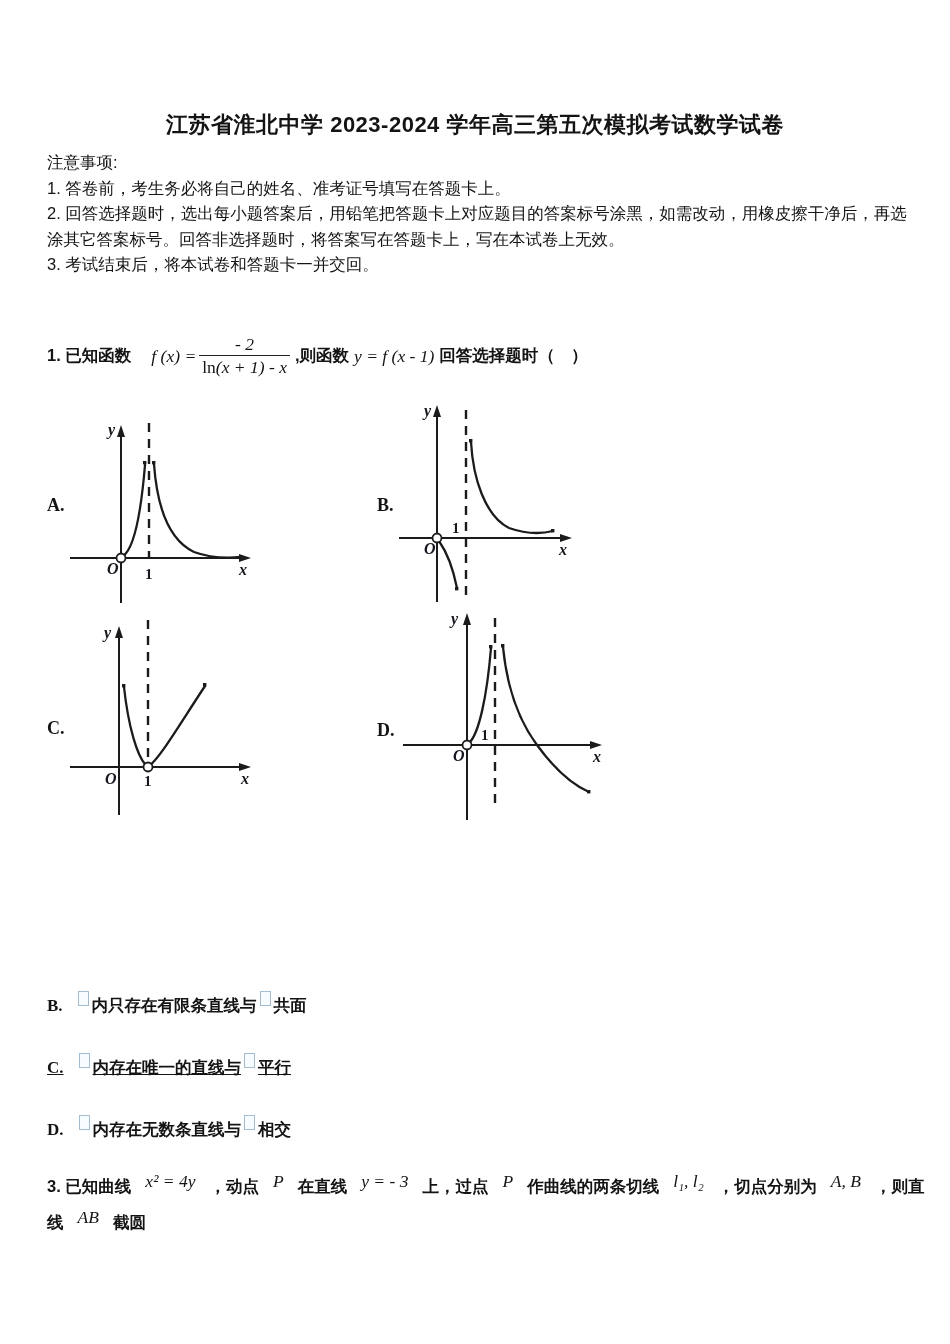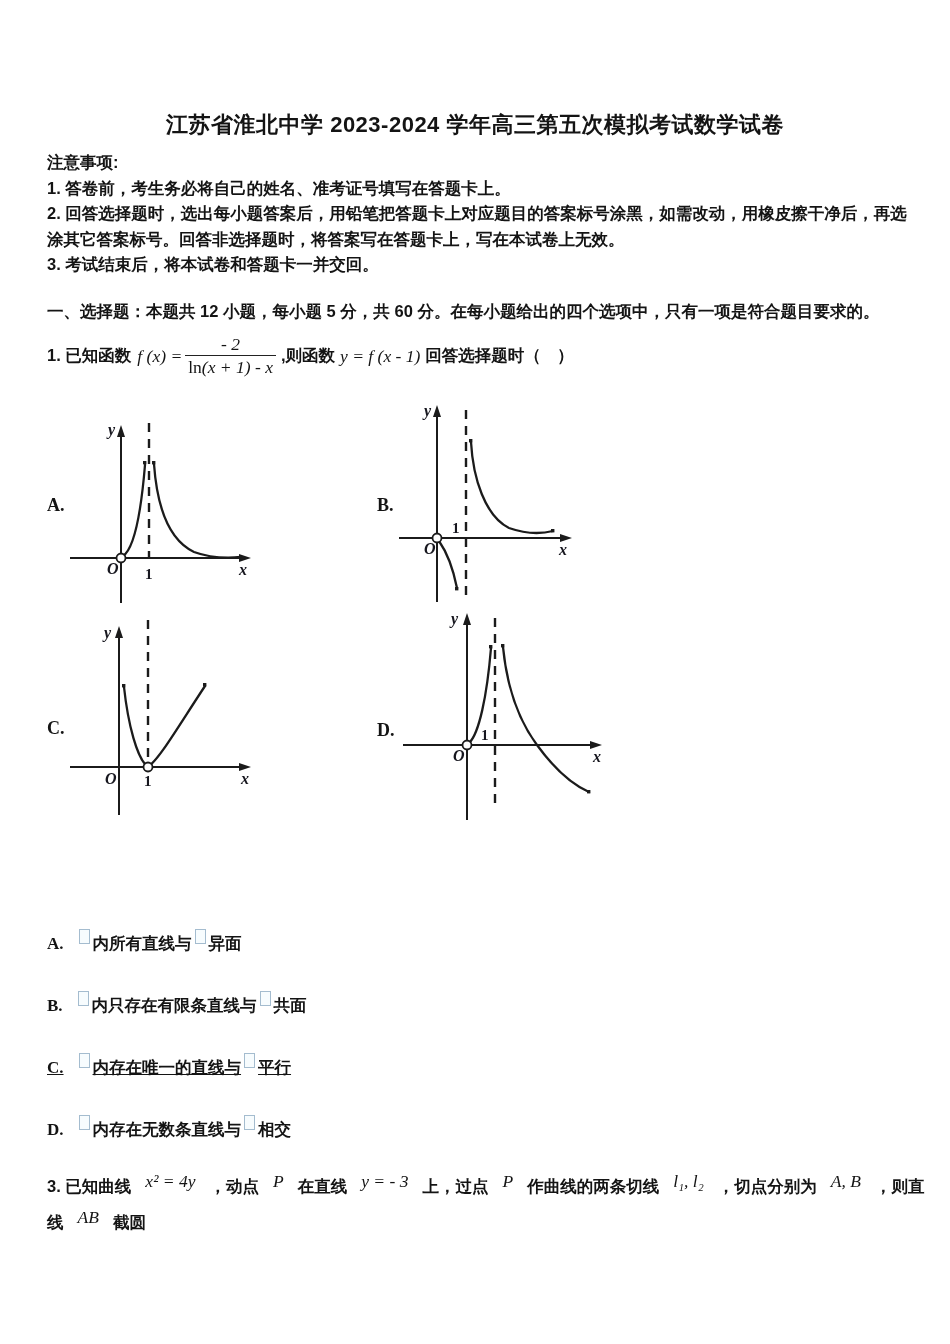--- a/index.html
+++ b/index.html
@@ -6,21 +6,21 @@
   .page {
     position:relative; width:950px; height:1344px; background:#ffffff;
     color:#141414; font-family:"Liberation Sans","DejaVu Sans",sans-serif;
     overflow:hidden;
   }
   .title {
     position:absolute; top:110px; left:0; width:100%; margin:0;
     text-align:center; font-size:22px; font-weight:bold; letter-spacing:0.5px;
   }
   .notice { position:absolute; left:47px; top:150px; width:872px;
-    font-size:16.5px; font-weight:bold; line-height:25.5px; }
+    font-size:16.5px; font-weight:normal; line-height:25.5px; }
   .section-heading { position:absolute; left:47px; top:301px; width:880px;
     font-size:16.5px; font-weight:bold; }
   .q1-row { position:absolute; left:47px; top:326px; height:60px;
     display:flex; align-items:center; font-size:16.5px; font-weight:bold; }
   .math { font-family:"Liberation Serif","DejaVu Serif",serif;
     font-style:italic; font-weight:normal; font-size:17.5px; }
   .frac { display:inline-flex; flex-direction:column; align-items:center;
     margin:0 5px 0 3px; font-family:"Liberation Serif","DejaVu Serif",serif;
     font-style:italic; font-weight:normal; font-size:17.5px; line-height:21px; }
   .frac .num { padding:0 4px; }
@@ -51,25 +51,24 @@
 
   <h1 class="title">江苏省淮北中学 2023-2024 学年高三第五次模拟考试数学试卷</h1>
 
   <div class="notice">
     <div>注意事项:</div>
     <div>1. 答卷前，考生务必将自己的姓名、准考证号填写在答题卡上。</div>
     <div>2. 回答选择题时，选出每小题答案后，用铅笔把答题卡上对应题目的答案标号涂黑，如需改动，用橡皮擦干净后，再选涂其它答案标号。回答非选择题时，将答案写在答题卡上，写在本试卷上无效。</div>
     <div>3. 考试结束后，将本试卷和答题卡一并交回。</div>
   </div>
 
-  <div class="section-heading">一、选择题：本题共 12 小题，每小题 5 分，共 60 分。在每小题给出的四个选项中，只有一项是符合题目要求的。</div>
 
   <div class="q1-row">
     <span>1. 已知函数</span>
-    <span class="math" style="margin-left:6px;">f (x) =</span>
+    <span class="math" style="margin-left:20px;">f (x) =</span>
     <span class="frac">
       <span class="num">- 2</span>
       <span class="den"><span class="fn">ln</span><span>(x + 1) -  x</span></span>
     </span>
     <span>,则函数</span>
     <span class="math" style="margin:0 5px;">y = f (x - 1)</span>
     <span>回答选择题时（　）</span>
   </div>
 
   <div class="opt-label" style="left:47px; top:495px;">A.</div>
@@ -140,23 +139,20 @@
     <rect x="108" y="34" width="3.4" height="3.4" fill="#1b1b1b"></rect>
     <rect x="194" y="180" width="3.4" height="3.4" fill="#1b1b1b"></rect>
     <circle cx="74" cy="135" r="4.5" fill="#ffffff" stroke="#1b1b1b" stroke-width="1.8"></circle>
     <text class="axlab" x="58" y="14">y</text>
     <text class="axlab" x="200" y="152">x</text>
     <text class="axlab" x="60" y="151">O</text>
     <text class="tick" x="88" y="130">1</text>
   </svg>
 
 
-  <div class="q2-opt" style="top:928px;">
-    <span class="opt-letter">A.</span><span class="tofu"></span><span>内所有直线与</span><span class="tofu"></span><span>异面</span>
-  </div>
   <div class="q2-opt" style="top:990px;">
     <span class="opt-letter">B.</span><span class="tofu"></span><span>内只存在有限条直线与</span><span class="tofu"></span><span>共面</span>
   </div>
   <div class="q2-opt" style="top:1052px;text-decoration:underline;">
     <span class="opt-letter">C.</span><span class="tofu"></span><span>内存在唯一的直线与</span><span class="tofu"></span><span>平行</span>
   </div>
   <div class="q2-opt" style="top:1114px;">
     <span class="opt-letter">D.</span><span class="tofu"></span><span>内存在无数条直线与</span><span class="tofu"></span><span>相交</span>
   </div>
 

